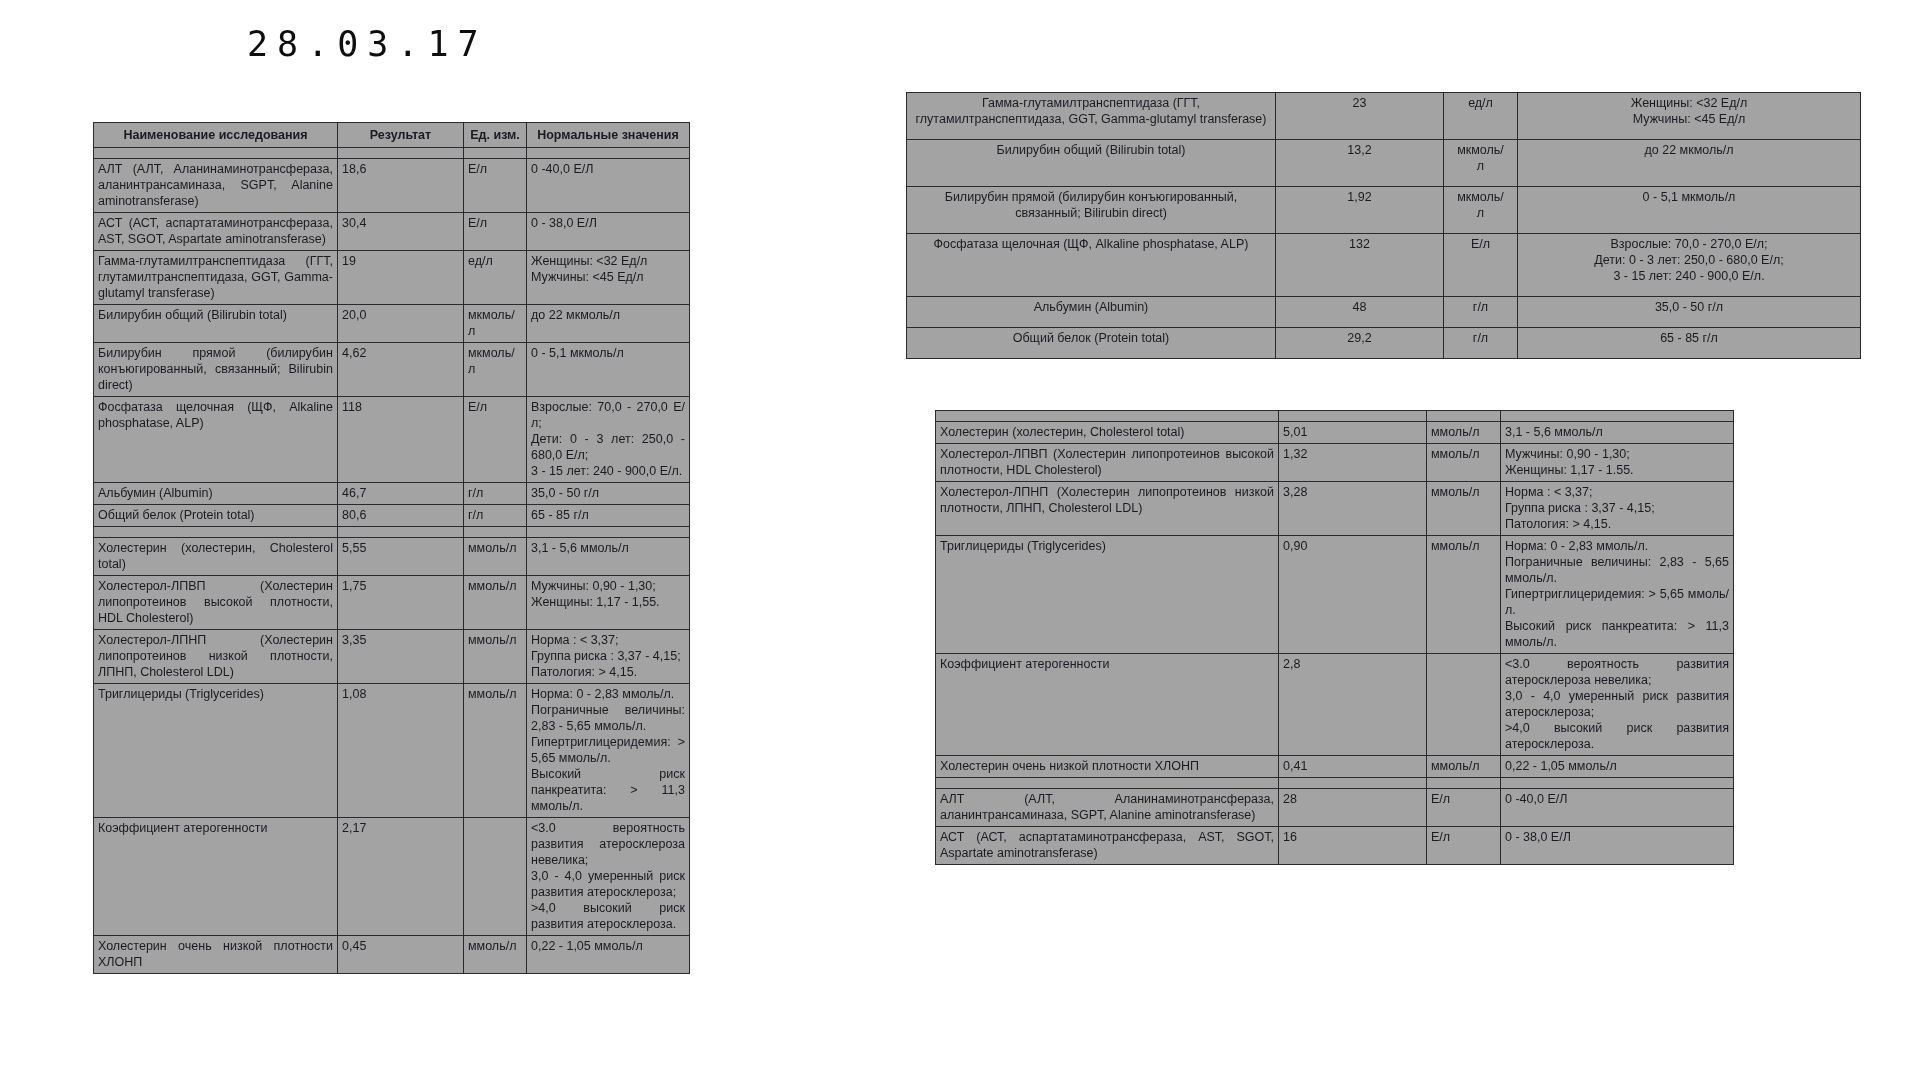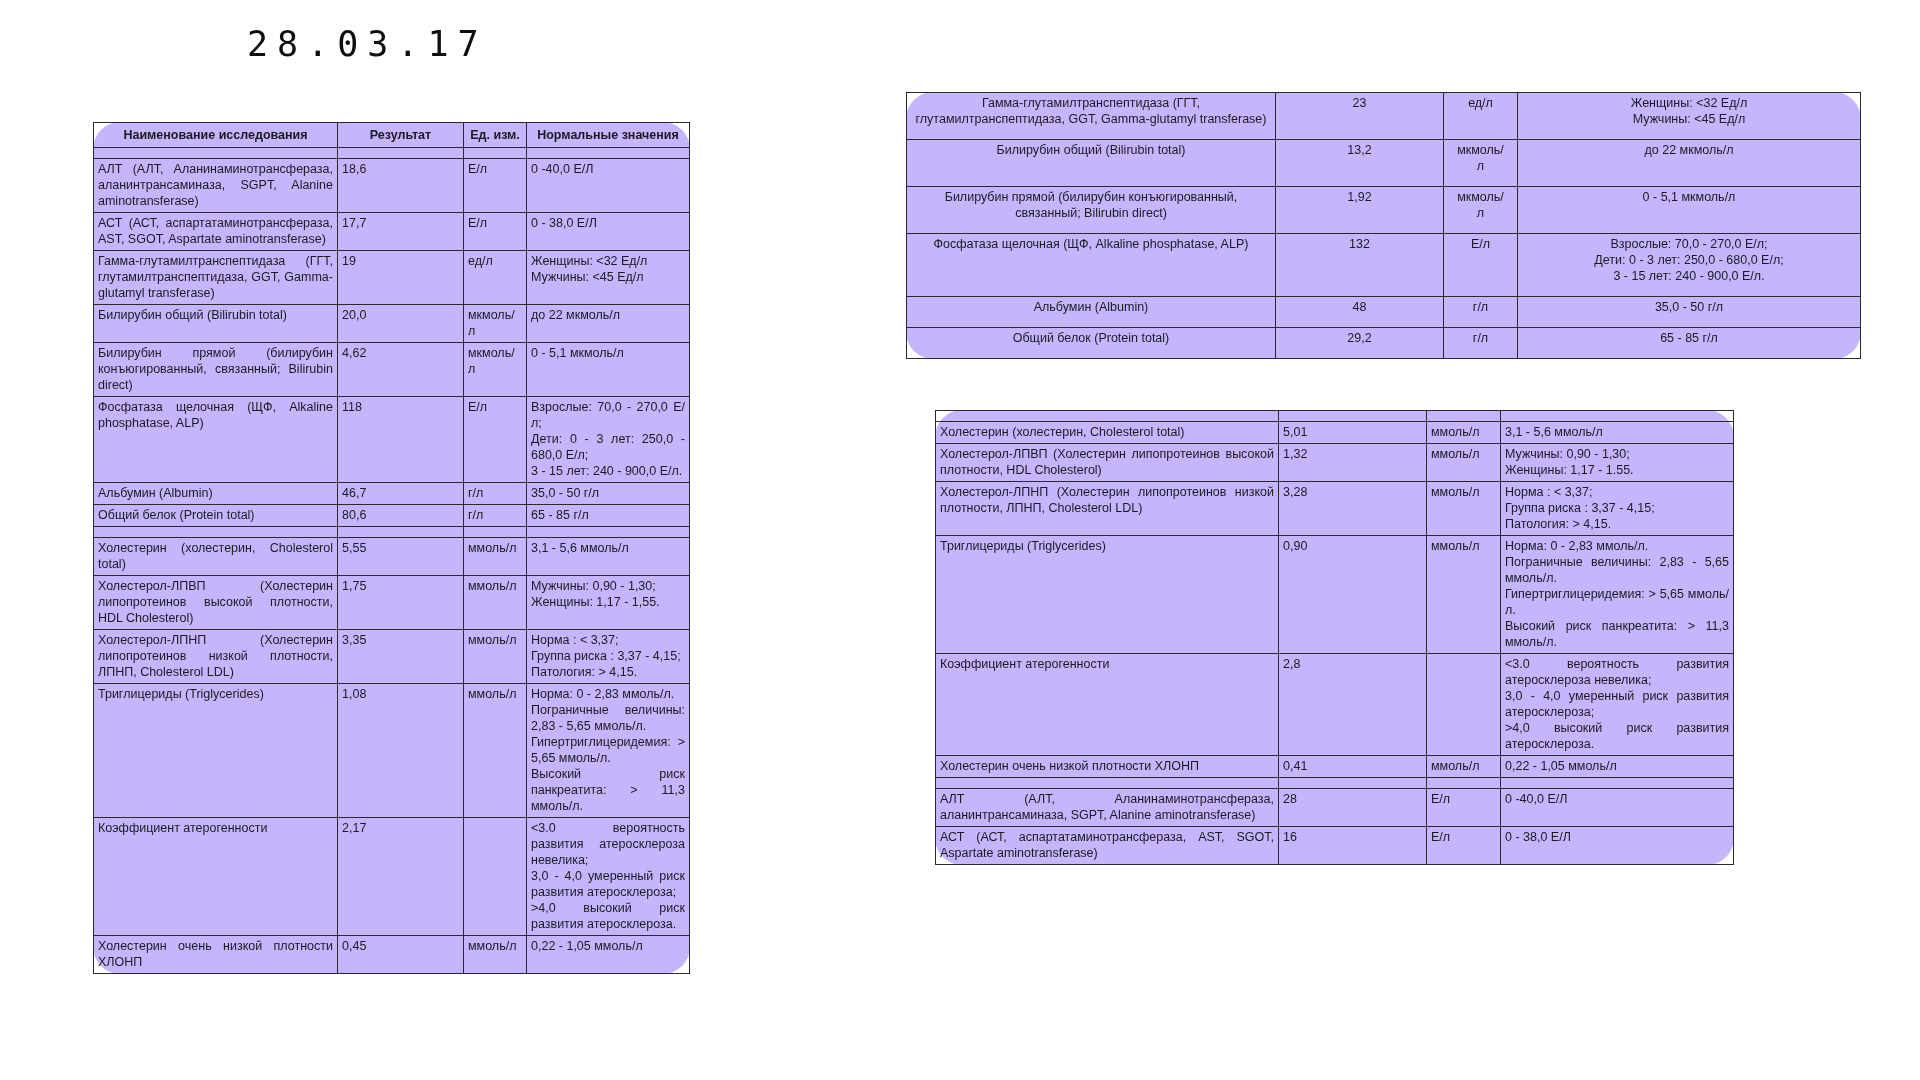--- a/index.html
+++ b/index.html
@@ -20,22 +20,21 @@
     color: #0e0e0e;
     white-space: nowrap;
   }
   .left-title  { left: 247px; top: 24px; }
   .right-title { left: 1056px; top: 16px; }
 
   table.results {
     position: absolute;
     border-collapse: collapse;
     table-layout: fixed;
-    background: #c4b5fd;
-    border-radius: 27px;
+    background: #a3a3a3;
   }
   .results th, .results td {
     border: 1px solid #2a2a2e;
     vertical-align: top;
     font-size: 12.5px;
     line-height: 16px;
     overflow: hidden;
     word-wrap: break-word;
   }
   .results th {
@@ -89,21 +88,21 @@
           <td class="c-norm"></td>
         </tr>
         <tr>
           <td class="c-name">АЛТ (АЛТ, Аланинаминотрансфераза, аланинтрансаминаза, SGPT, Alanine aminotransferase)</td>
           <td class="c-result">18,6</td>
           <td class="c-unit">Е/л</td>
           <td class="c-norm">0 -40,0 Е/Л</td>
         </tr>
         <tr>
           <td class="c-name">АСТ (АСТ, аспартатаминотрансфераза, AST, SGOT, Aspartate aminotransferase)</td>
-          <td class="c-result">17,7</td>
+          <td class="c-result">30,4</td>
           <td class="c-unit">Е/л</td>
           <td class="c-norm">0 - 38,0 Е/Л</td>
         </tr>
         <tr>
           <td class="c-name">Гамма-глутамилтранспептидаза (ГГТ, глутамилтранспептидаза, GGT, Gamma-glutamyl transferase)</td>
           <td class="c-result">19</td>
           <td class="c-unit">ед/л</td>
           <td class="c-norm">Женщины: &lt;32 Ед/л
 Мужчины: &lt;45 Ед/л</td>
         </tr>

